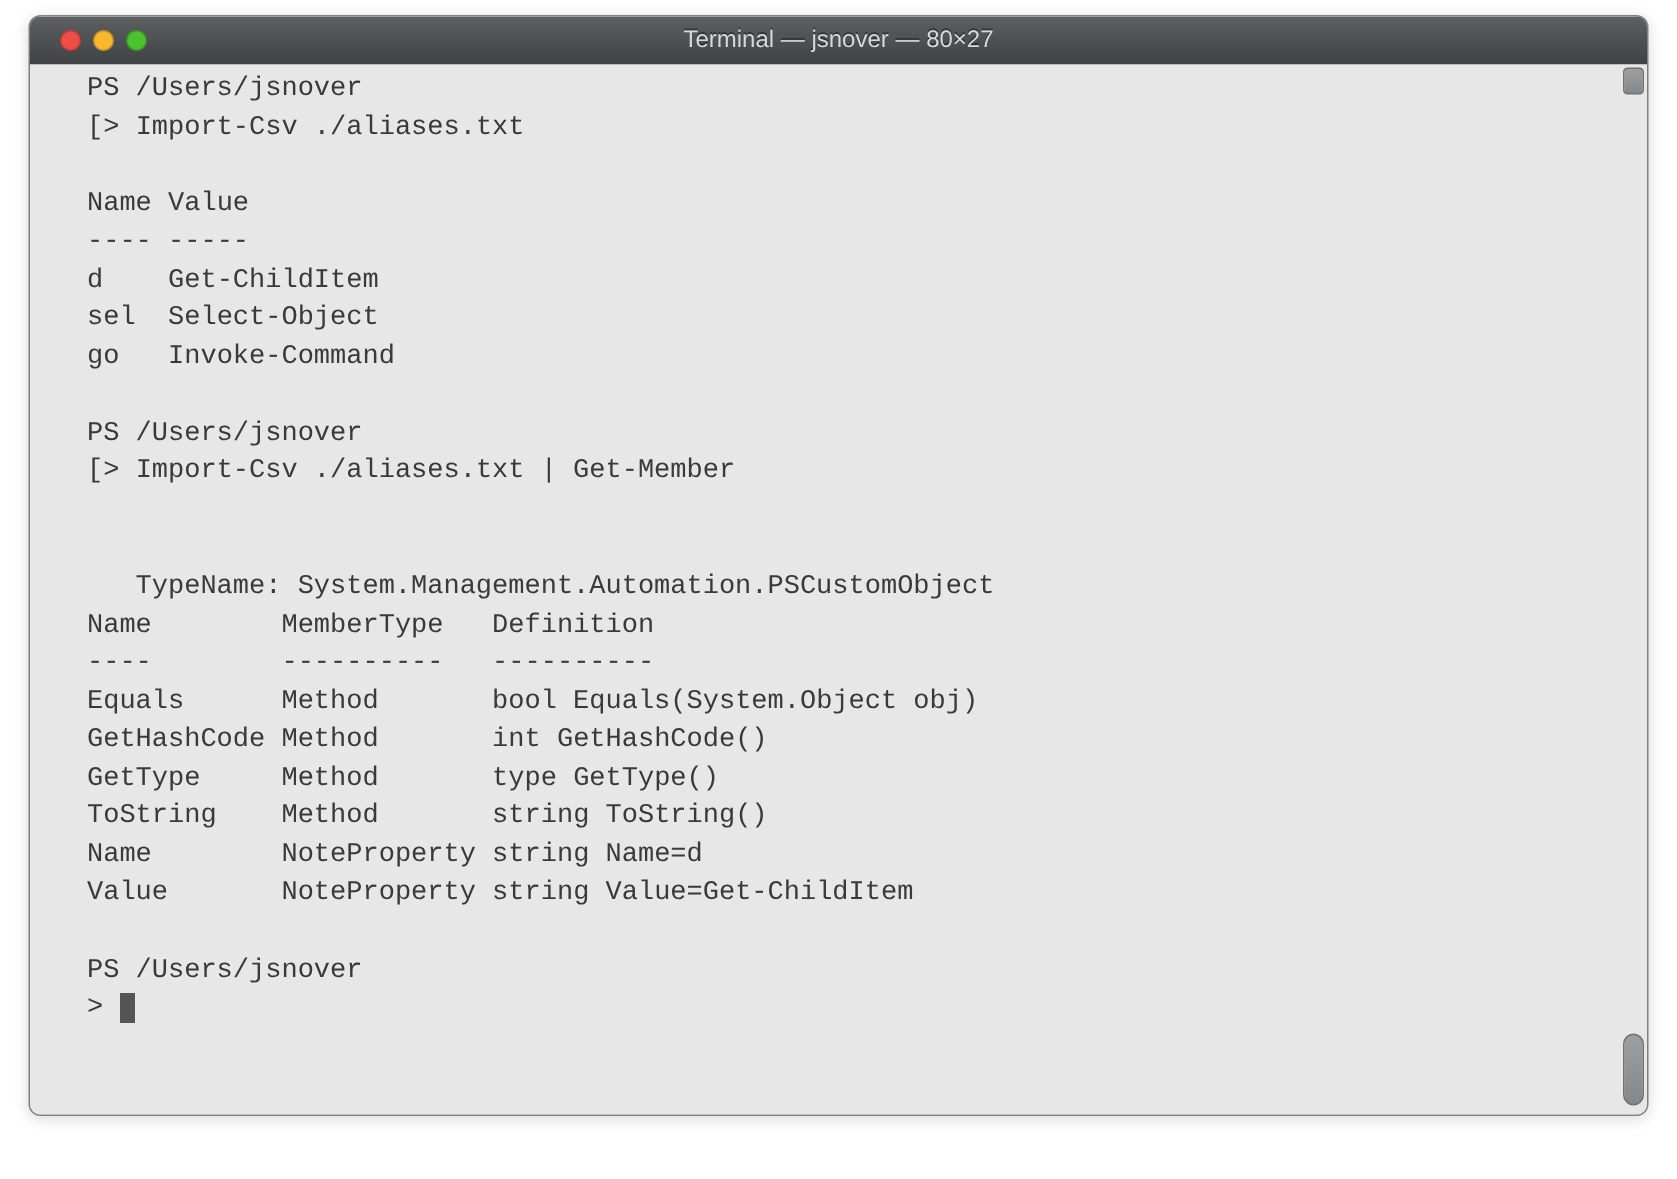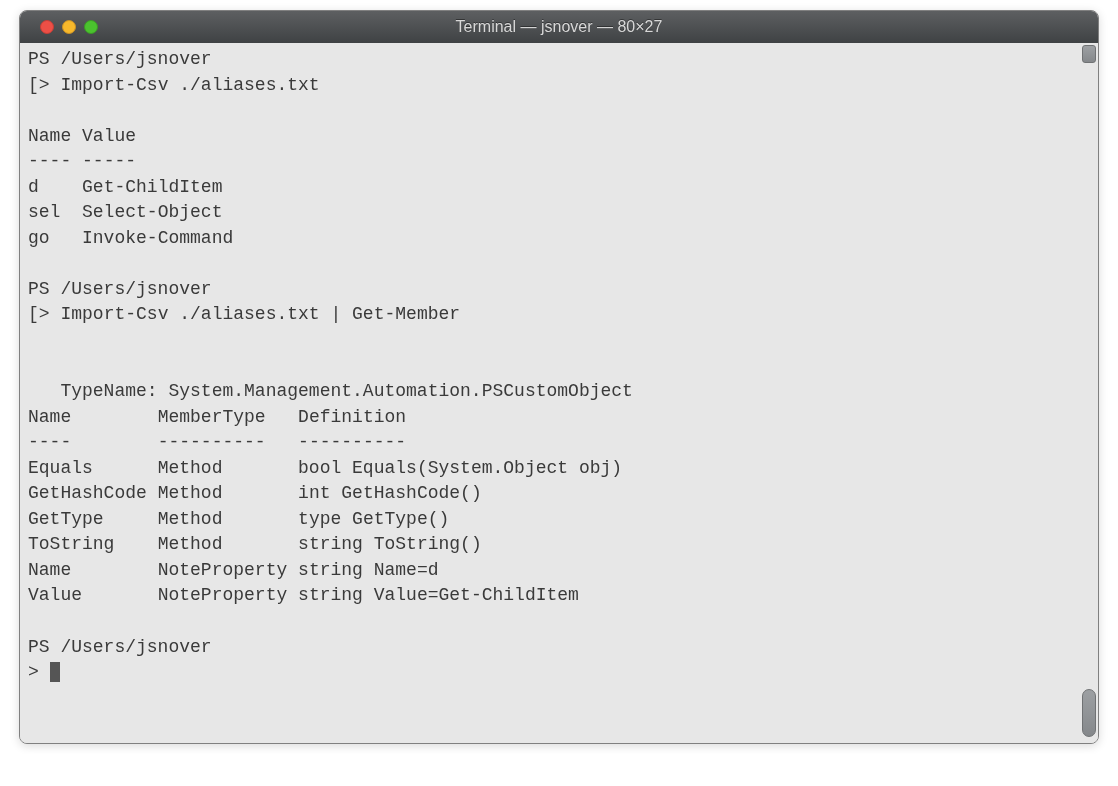--- a/index.html
+++ b/index.html
@@ -55,20 +55,21 @@
       position: relative;
       padding: 4px 20px 10px 8px;
       min-height: 700px;
     }
     pre.terminal {
       font-family: "Menlo", "Consolas", "Courier New", monospace;
       font-size: 18px;
       line-height: 1.42;
       color: #3a3a3a;
       white-space: pre;
+      margin-left: 30px;
     }
     .cursor {
       display: inline-block;
       width: 10px;
       height: 20px;
       background: #555;
       vertical-align: text-bottom;
     }
     .scrollbar-track {
       position: absolute;

